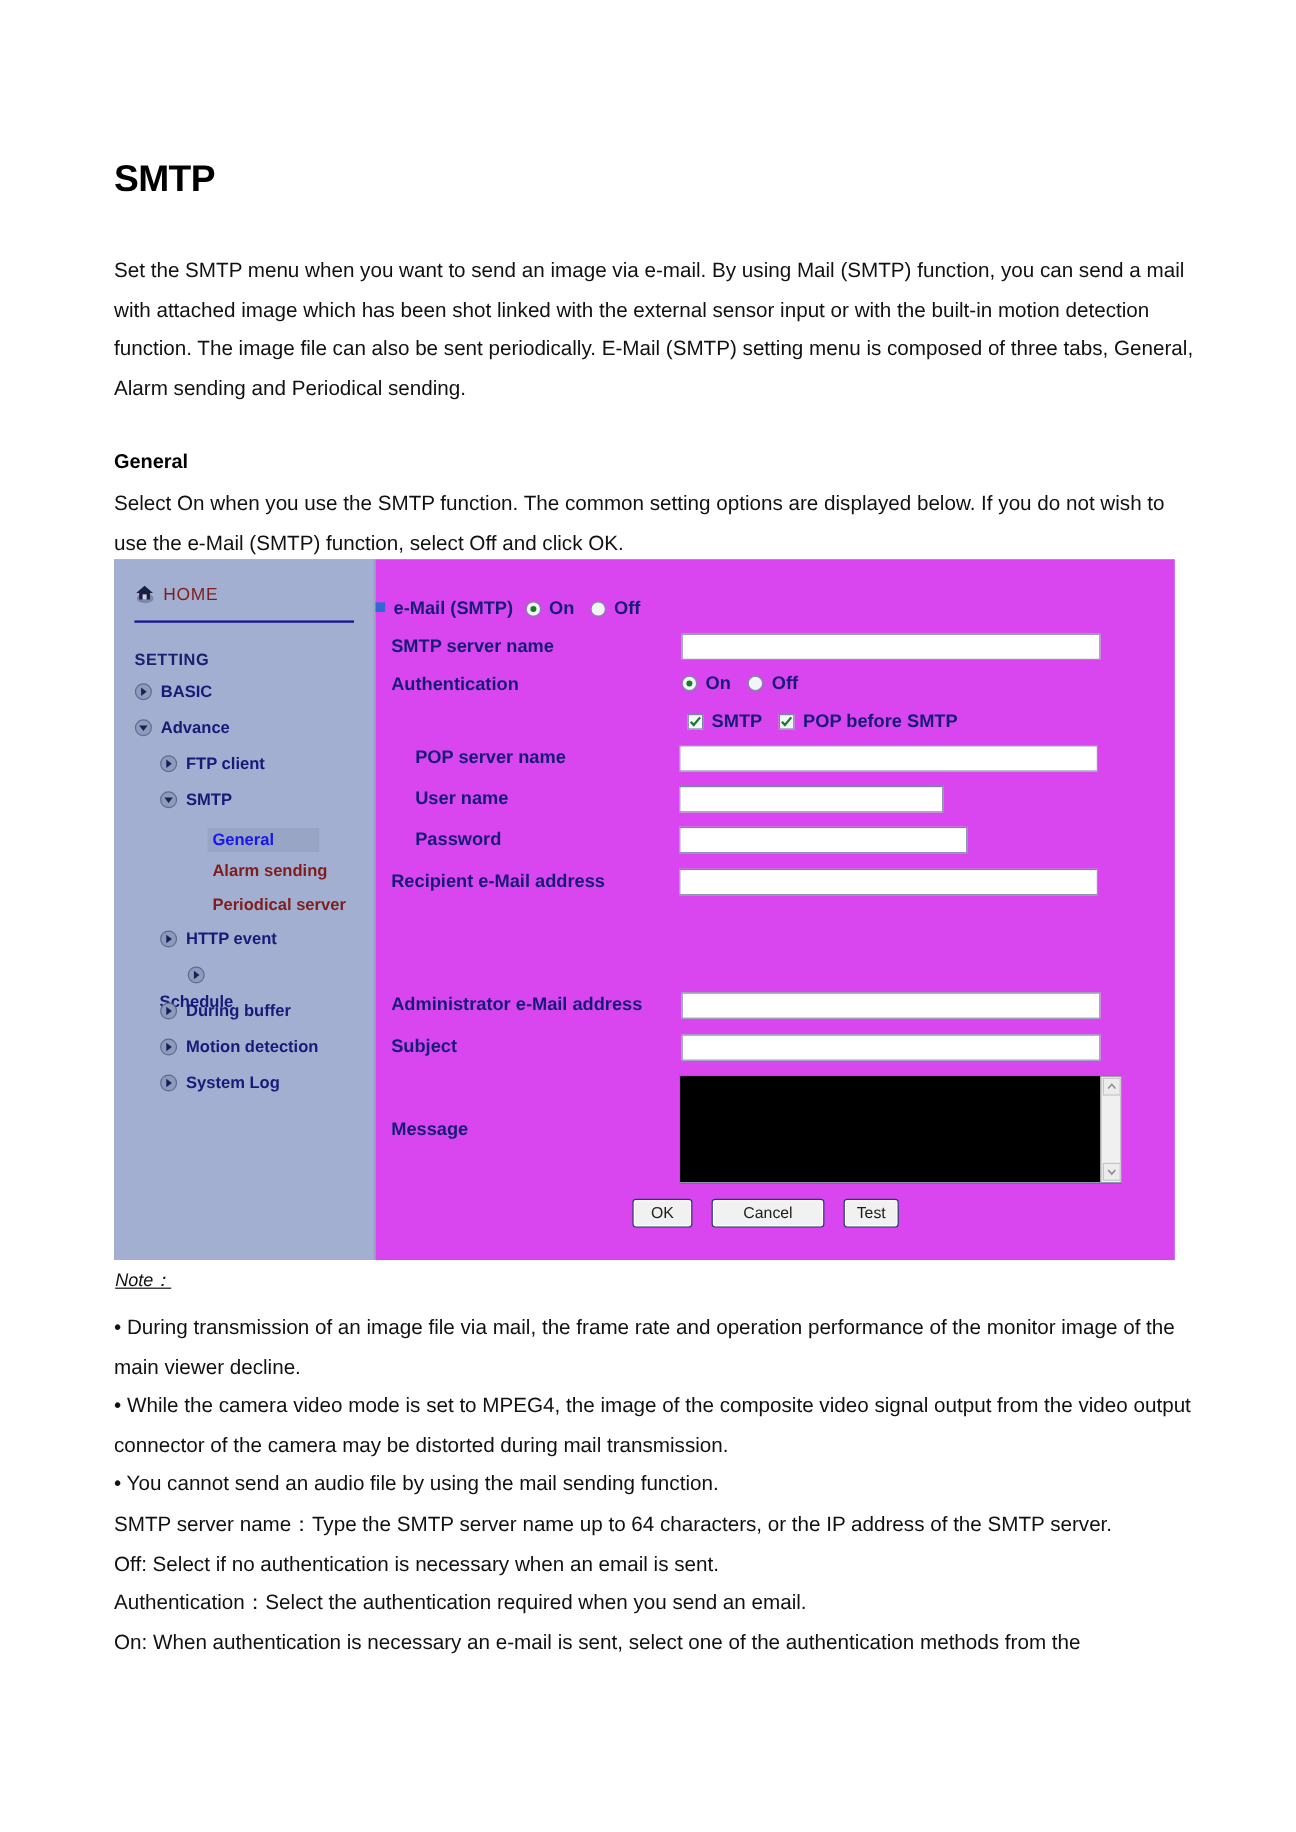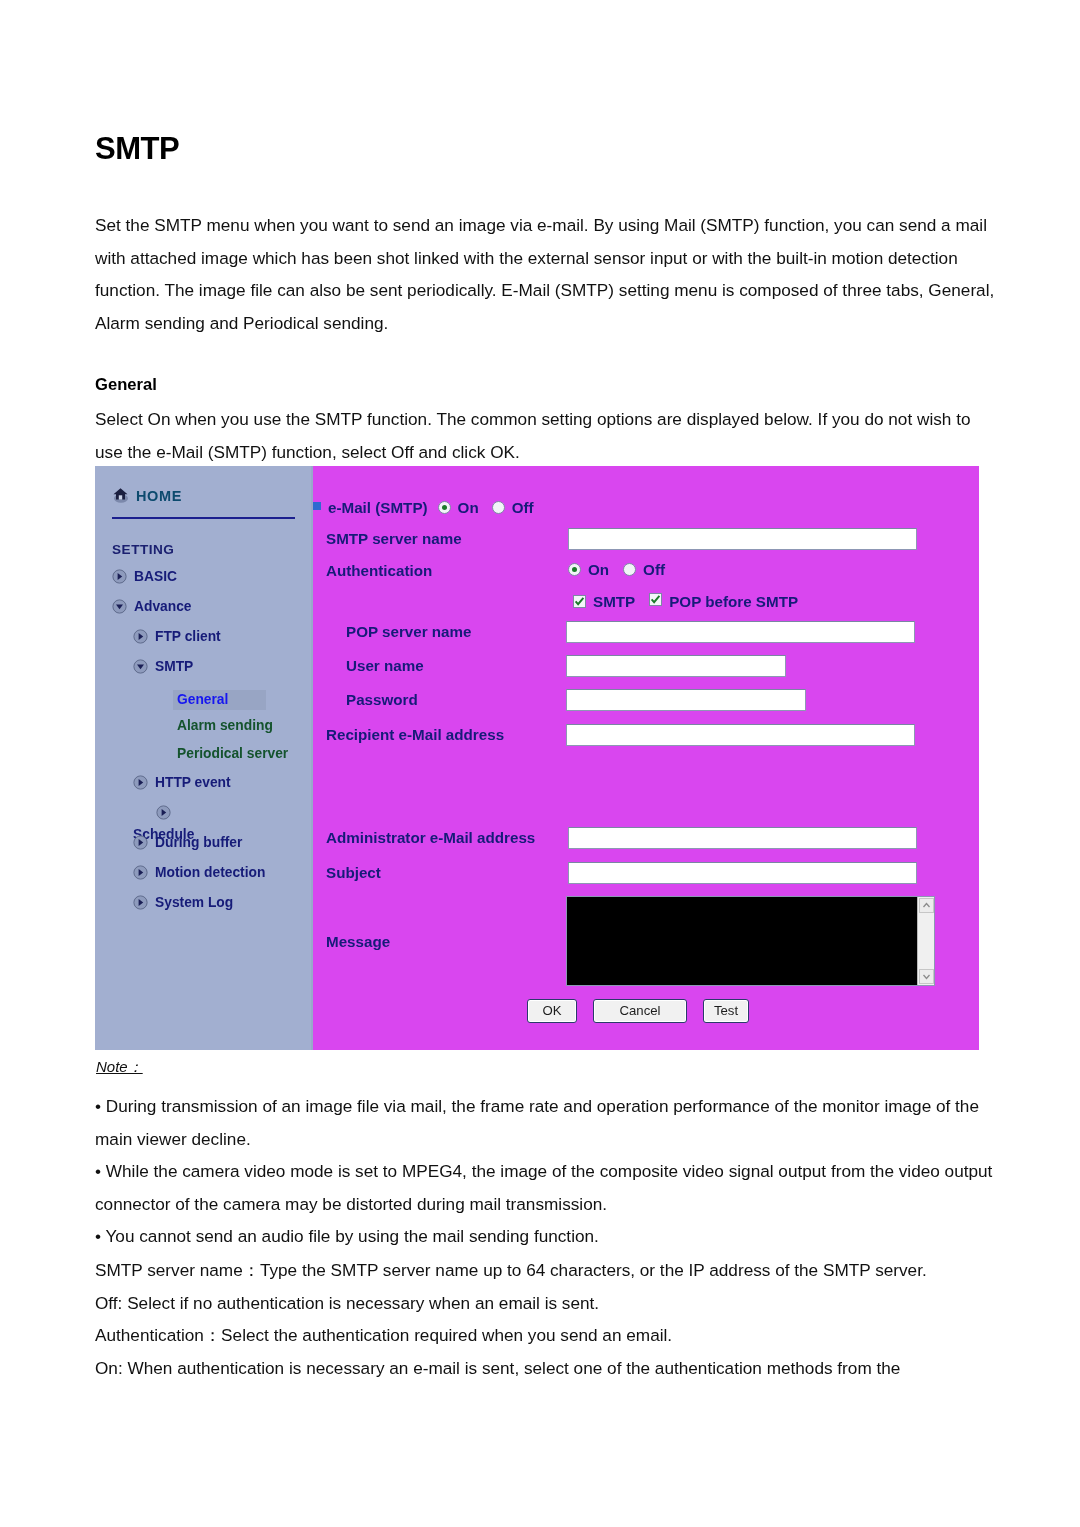--- a/index.html
+++ b/index.html
@@ -103,23 +103,23 @@
   .home-row {
     position: absolute;
     left: 17px;
     top: 21px;
     display: flex;
     align-items: center;
     gap: 7px;
   }
   .home-label {
     font-size: 14.5px;
-    font-weight: bold;
+    font-weight: normal;
     letter-spacing: 0.6px;
-    color: #0c4a6e;
+    color: #7f1d1d;
   }
   .home-icon { width: 17px; height: 17px; display:block; }
 
   .home-rule {
     position: absolute;
     left: 17px;
     top: 51px;
     width: 183px;
     height: 2px;
     background: #1b1f8e;
@@ -144,21 +144,21 @@
     font-weight: bold;
     color: #161b78;
     white-space: nowrap;
   }
   .nav-item .arrow { width: 15px; height: 15px; display:block; flex: 0 0 auto; }
 
   .nav-sub {
     position: absolute;
     font-size: 13.8px;
     font-weight: bold;
-    color: #14532d;
+    color: #7f1d1d;
     white-space: nowrap;
   }
   .nav-sub.selected {
     color: #1616f0;
     background: #98a5c4;
     padding: 2px 38px 3px 4px;
     margin-left: -4px;
   }
 
   
@@ -428,21 +428,21 @@
 
       <div class="f-row" style="left:260px; top:127px; display:flex; align-items:center;">
         <span style="display:inline-flex; align-items:center; gap:7px;">
           <span class="chk">
             <svg width="11" height="11" viewBox="0 0 11 11">
                 <path d="M1.6 5.4 L4.1 8.2 L9.4 1.8" stroke="#1b7a2a" stroke-width="1.9" fill="none"></path>
               </svg>
           </span>
           <span class="rlabel">SMTP</span>
         </span>
-        <span style="display:inline-flex; align-items:flex-start; gap:7px; margin-left:14px;">
+        <span style="display:inline-flex; align-items:center; gap:7px; margin-left:14px;">
           <span class="chk">
             <svg width="11" height="11" viewBox="0 0 11 11">
                 <path d="M1.6 5.4 L4.1 8.2 L9.4 1.8" stroke="#1b7a2a" stroke-width="1.9" fill="none"></path>
               </svg>
           </span>
           <span class="rlabel">POP before SMTP</span>
         </span>
       </div>
 
       <div class="f-row" style="left:33px; top:157px;">POP server name</div>

